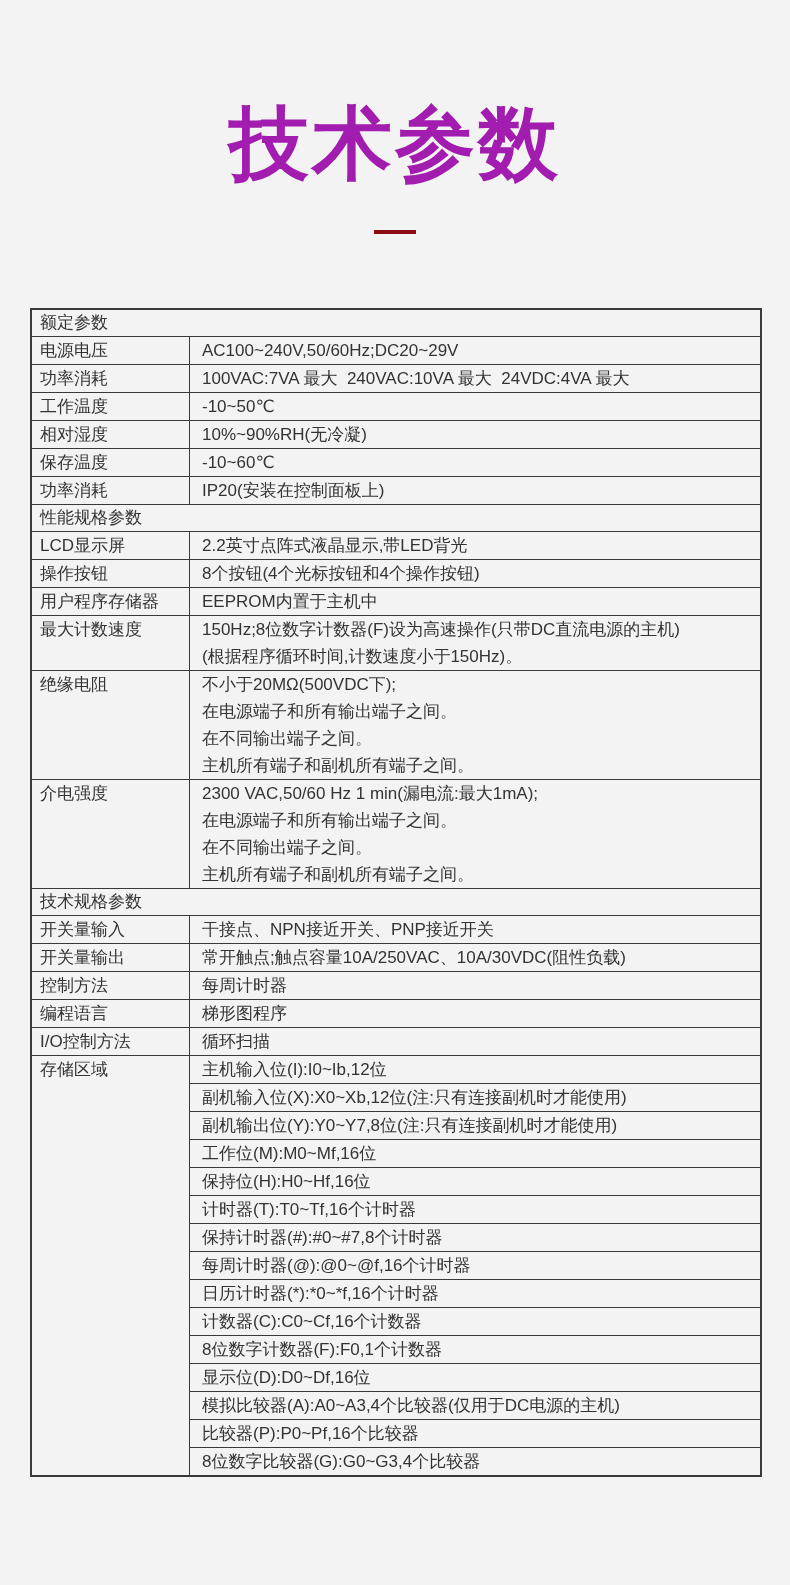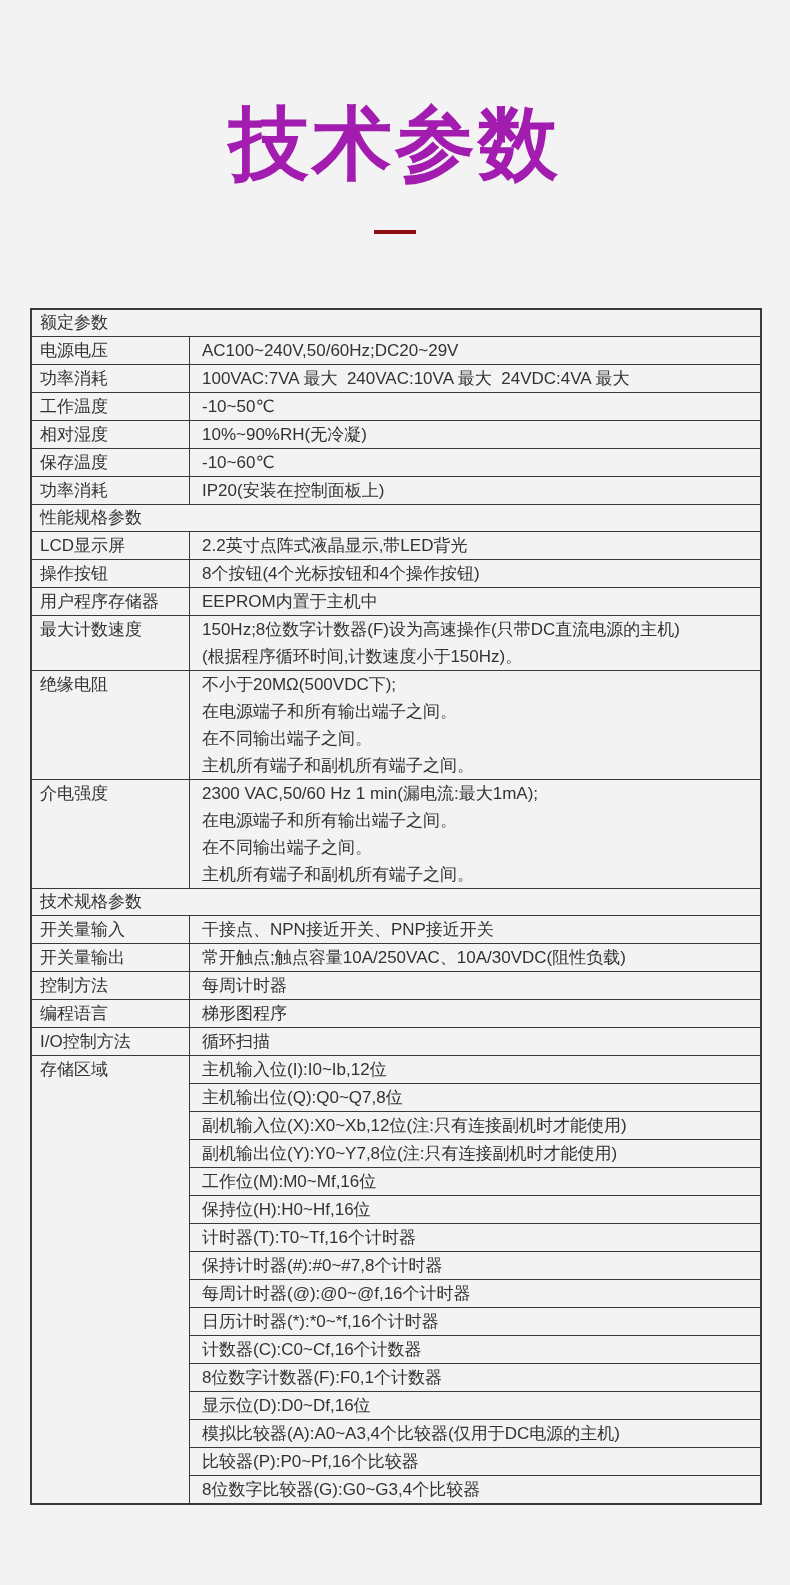--- a/index.html
+++ b/index.html
@@ -188,21 +188,20 @@
       <div class="t-row">
         <div class="cell-label">I/O控制方法</div>
         <div class="cell-value">
           <div class="value-line">循环扫描</div>
         </div>
       </div>
       <div class="t-row">
         <div class="cell-label">存储区域</div>
         <div class="cell-value divided">
           <div class="sub-line">主机输入位(I):I0~Ib,12位</div>
-          <div class="sub-line">主机输出位(Q):Q0~Q7,8位</div>
           <div class="sub-line">副机输入位(X):X0~Xb,12位(注:只有连接副机时才能使用)</div>
           <div class="sub-line">副机输出位(Y):Y0~Y7,8位(注:只有连接副机时才能使用)</div>
           <div class="sub-line">工作位(M):M0~Mf,16位</div>
           <div class="sub-line">保持位(H):H0~Hf,16位</div>
           <div class="sub-line">计时器(T):T0~Tf,16个计时器</div>
           <div class="sub-line">保持计时器(#):#0~#7,8个计时器</div>
           <div class="sub-line">每周计时器(@):@0~@f,16个计时器</div>
           <div class="sub-line">日历计时器(*):*0~*f,16个计时器</div>
           <div class="sub-line">计数器(C):C0~Cf,16个计数器</div>
           <div class="sub-line">8位数字计数器(F):F0,1个计数器</div>

